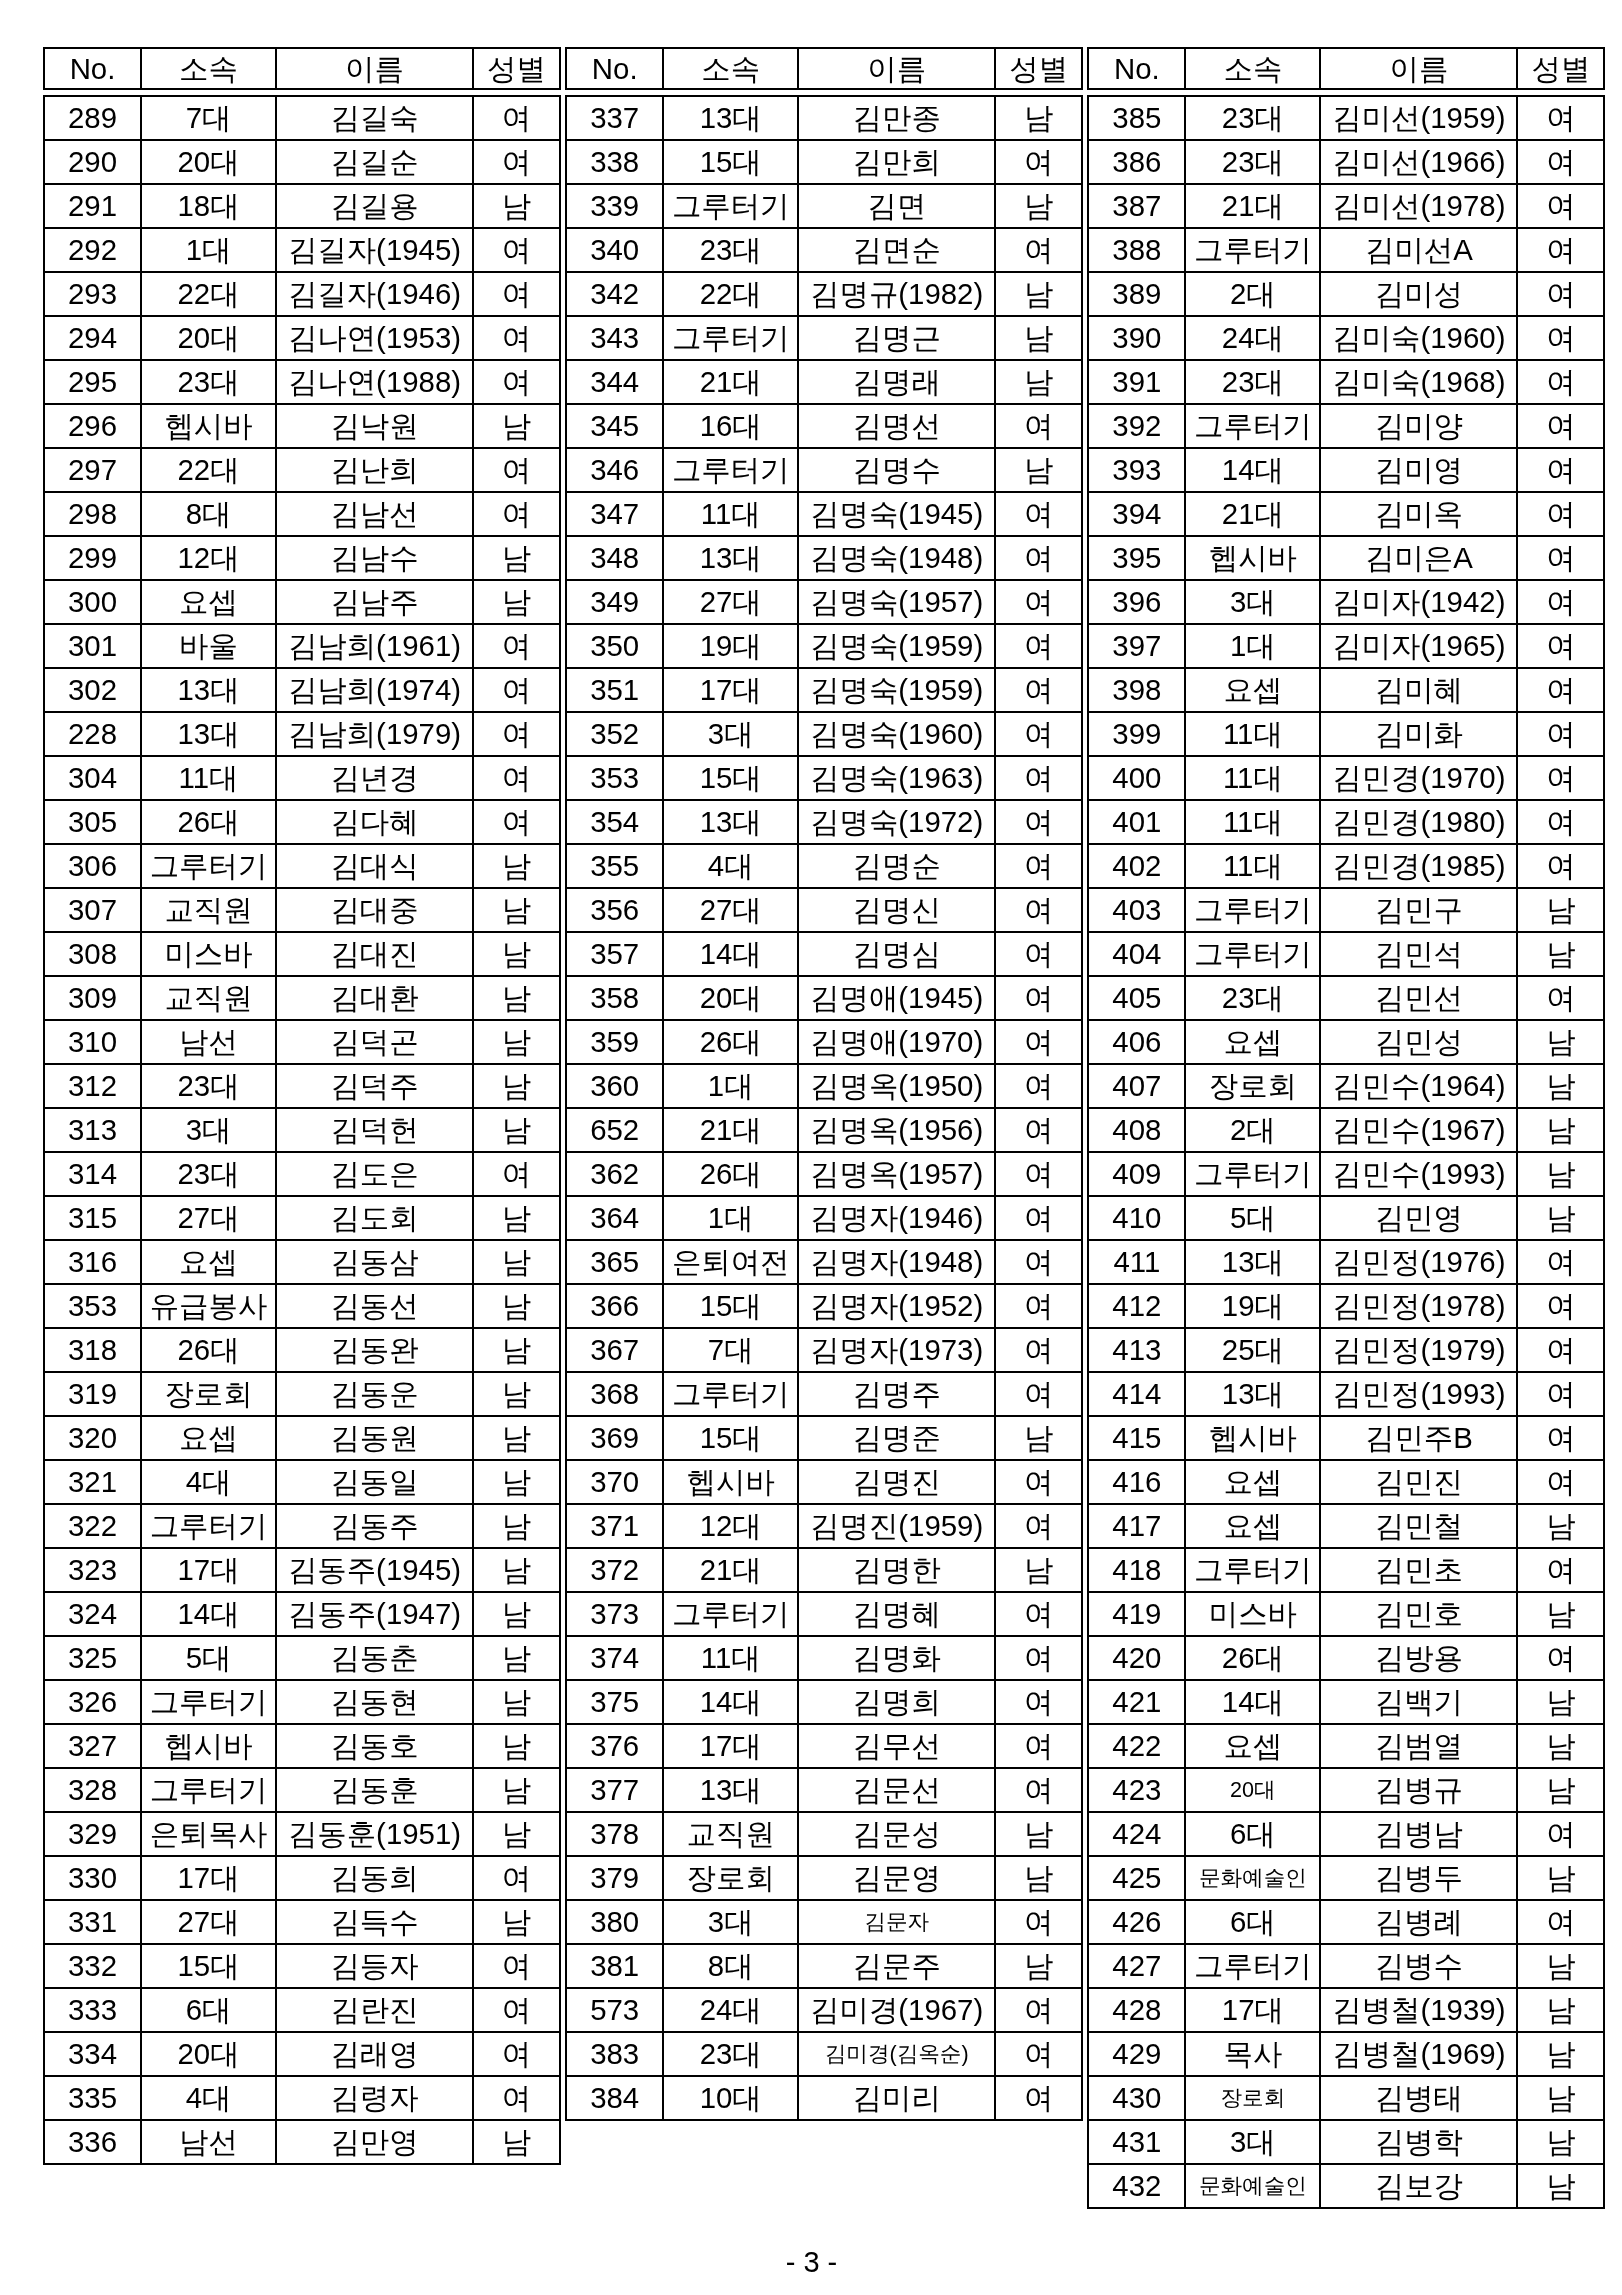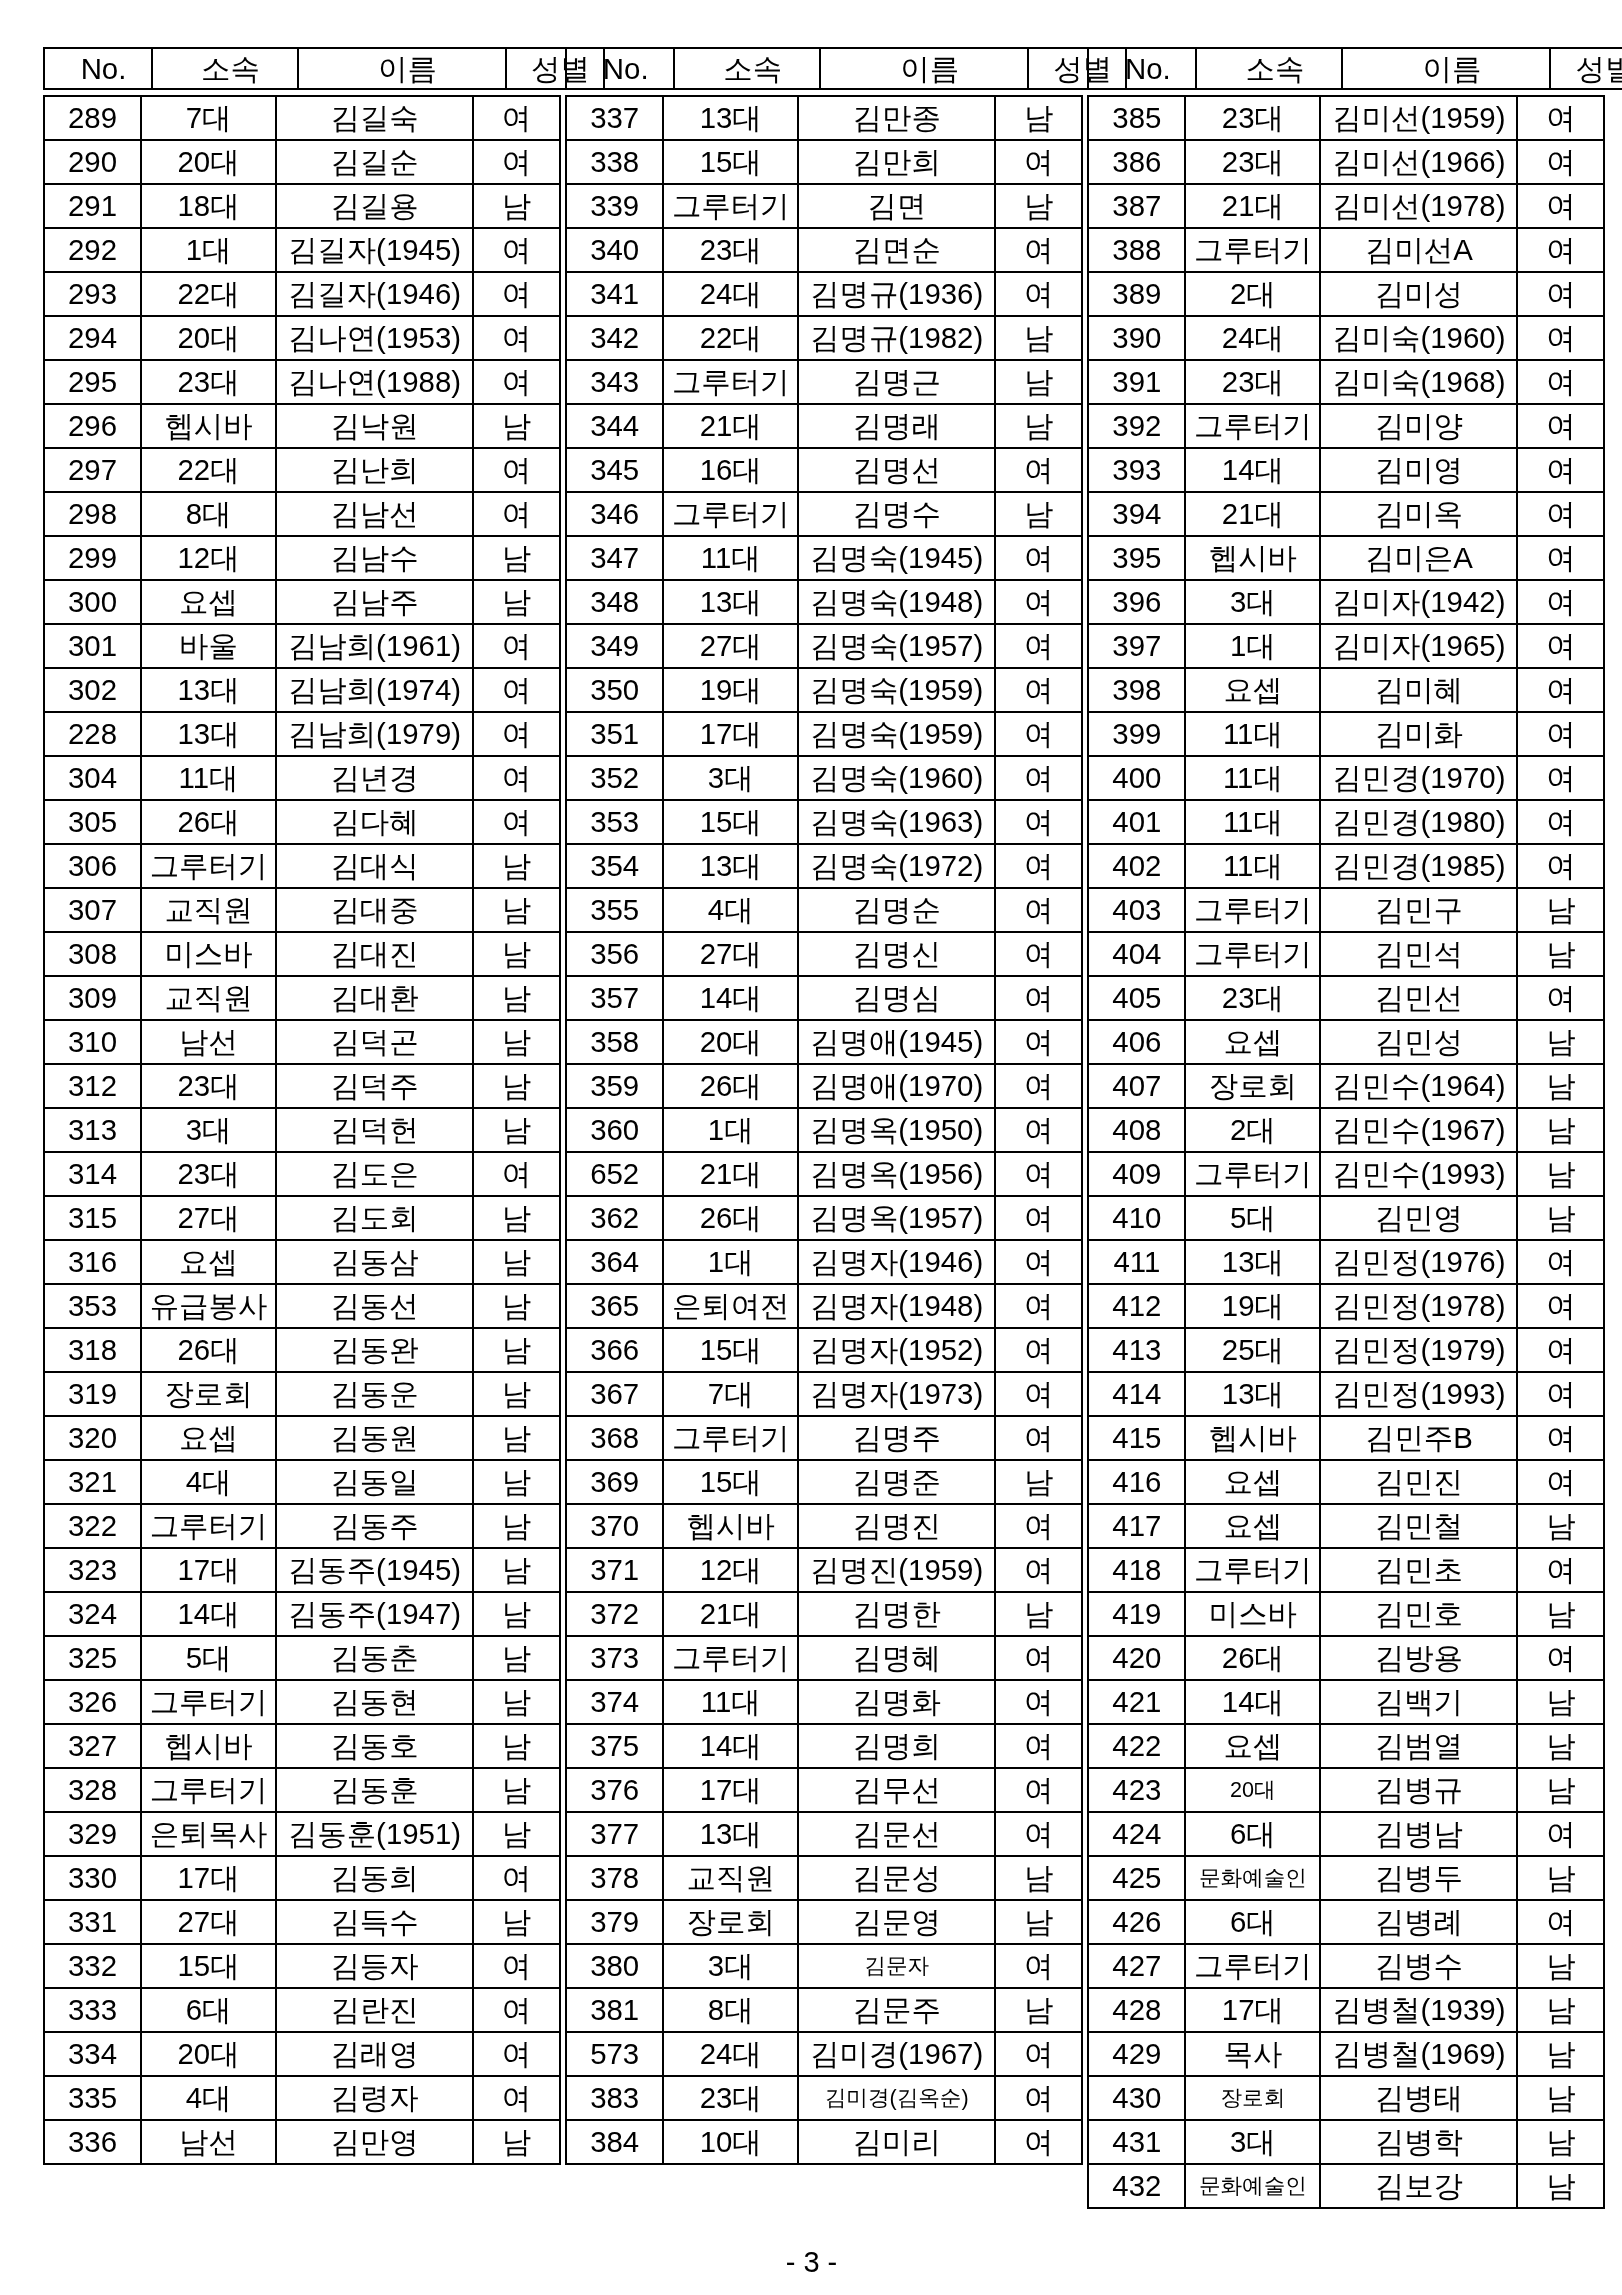--- a/index.html
+++ b/index.html
@@ -40,21 +40,21 @@
     border: 2.6px solid #000000;
     text-align: center;
     vertical-align: middle;
     padding: 0;
     font-size: 29.4px;
     font-weight: normal;
     line-height: 1;
     overflow: hidden;
     white-space: nowrap;
   }
-  table.grid th { height: 39px; padding-left: 11px; }
+  table.grid th { height: 39px; }
   table.grid td { height: 42px; }
   table.grid th:nth-child(1), table.grid td:nth-child(1) { width: 95px; }
   table.grid th:nth-child(2), table.grid td:nth-child(2) { width: 133px; }
   table.grid th:nth-child(3), table.grid td:nth-child(3) { width: 195px; }
   table.grid th:nth-child(4), table.grid td:nth-child(4) { width: 85px; }
   table.grid td.sm { font-size: 21.6px; }
   .page-number {
     position: absolute;
     left: 0;
     top: 2243px;
@@ -402,26 +402,20 @@
               <td>김면</td>
               <td>남</td>
             </tr>
             <tr>
               <td>340</td>
               <td>23대</td>
               <td>김면순</td>
               <td>여</td>
             </tr>
             <tr>
-              <td>341</td>
-              <td>24대</td>
-              <td>김명규(1936)</td>
-              <td>여</td>
-            </tr>
-            <tr>
               <td>342</td>
               <td>22대</td>
               <td>김명규(1982)</td>
               <td>남</td>
             </tr>
             <tr>
               <td>343</td>
               <td>그루터기</td>
               <td>김명근</td>
               <td>남</td>

